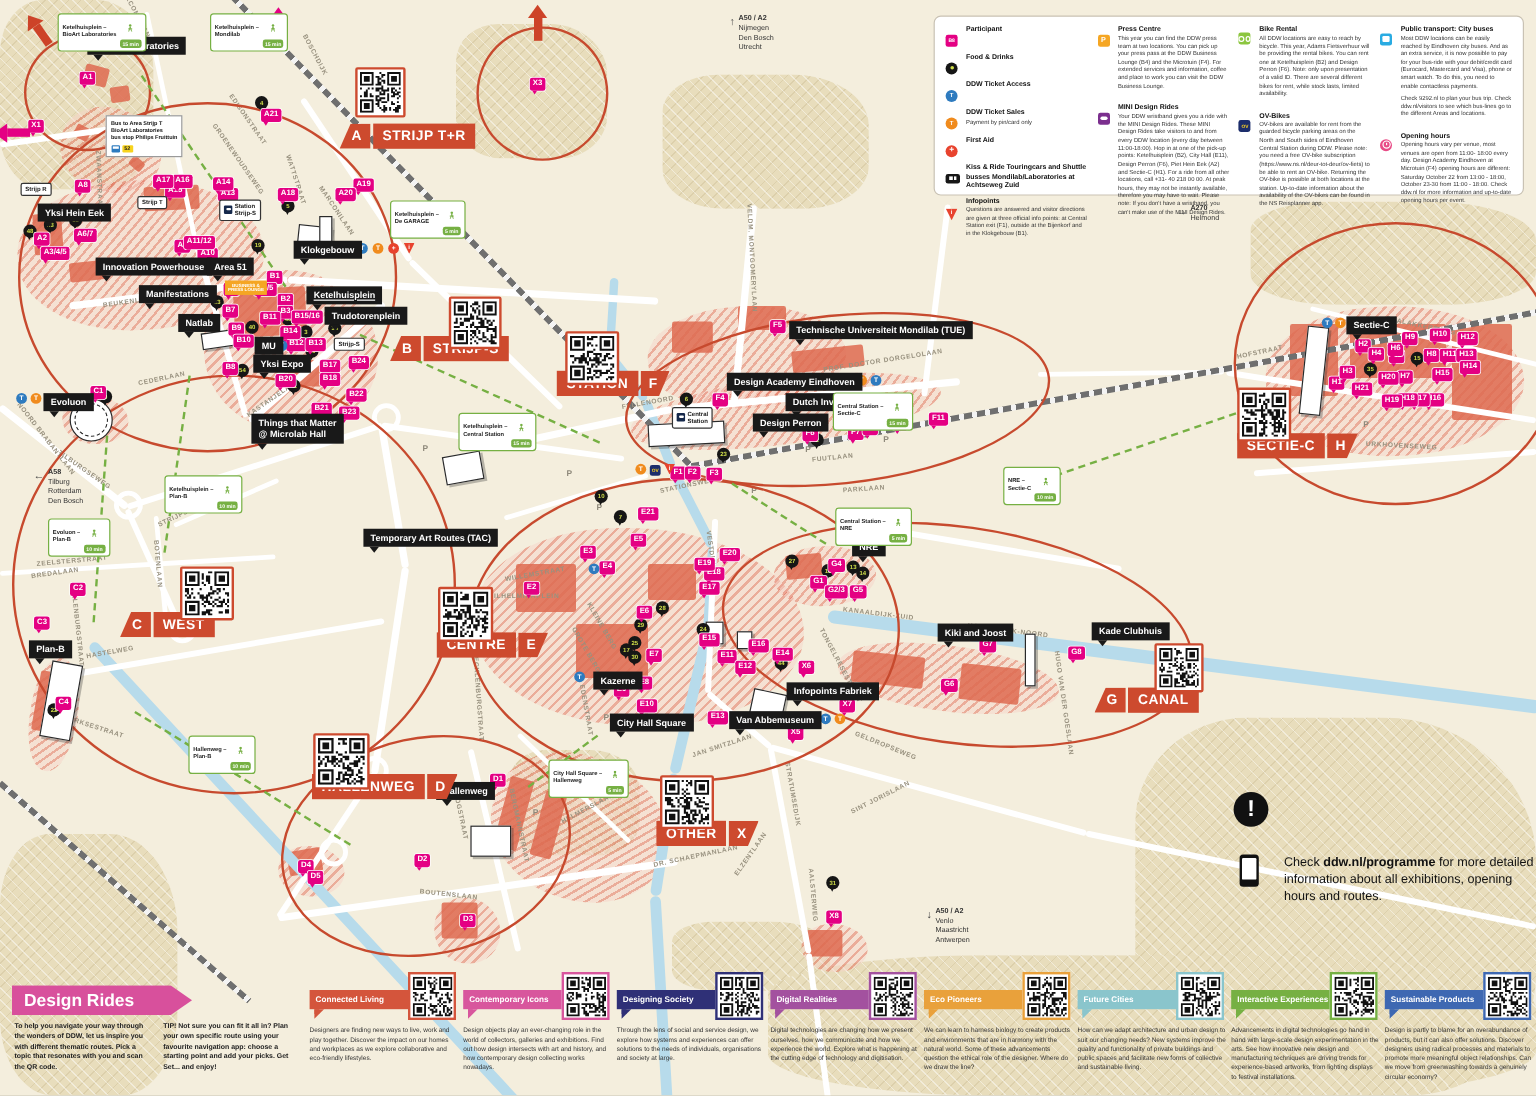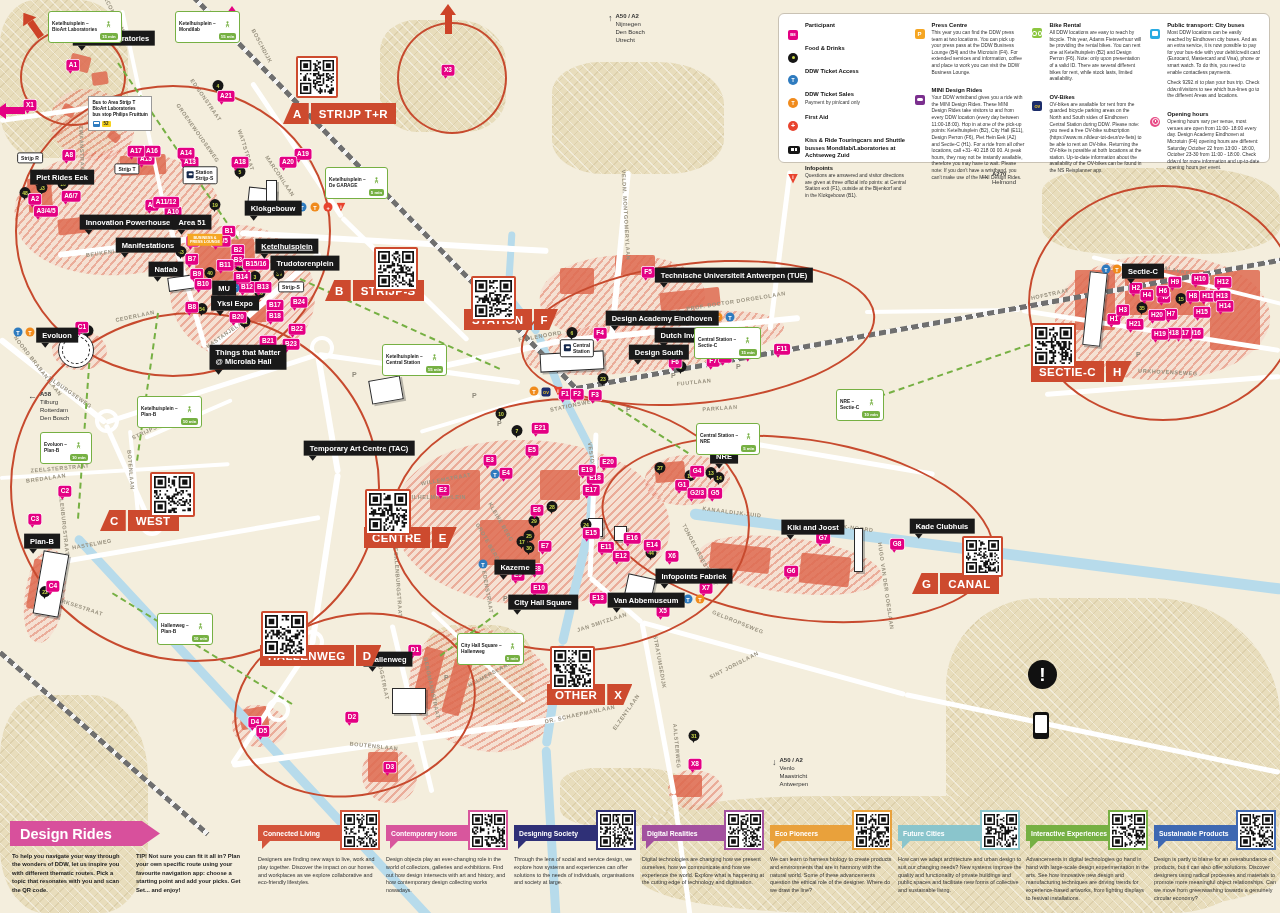--- a/index.html
+++ b/index.html
@@ -494,39 +494,39 @@
       <div class="marker" style="left: 1157px; top: 316px; position: absolute;">H20</div>
       <div class="marker" style="left: 1135px; top: 325px; position: absolute;">H21</div>
       <div class="marker" style="left: 30px; top: 106px; position: absolute;">X1</div>
       <div class="marker" style="left: 232px; top: 26px; position: absolute;">X2</div>
       <div class="marker" style="left: 448px; top: 71px; position: absolute;">X3</div>
       <div class="marker" style="left: 663px; top: 612px; position: absolute;">X5</div>
       <div class="marker" style="left: 672px; top: 557px; position: absolute;">X6</div>
       <div class="marker" style="left: 706px; top: 589px; position: absolute;">X7</div>
       <div class="marker" style="left: 695px; top: 765px; position: absolute;">X8</div>
       <div class="blabel" style="left: 114px; top: 38px; position: absolute;">BioArt Laboratories</div>
-      <div class="blabel" style="left: 62px; top: 177px; position: absolute;">Piet Rides Eek</div>
+      <div class="blabel" style="left: 62px; top: 177px; position: absolute;">Yksi Hein Eek</div>
       <div class="blabel" style="left: 128px; top: 222px; position: absolute;">Innovation Powerhouse</div>
       <div class="blabel" style="left: 192px; top: 222px; position: absolute;">Area 51</div>
       <div class="blabel" style="left: 148px; top: 245px; position: absolute;">Manifestations</div>
       <div class="blabel" style="left: 166px; top: 269px; position: absolute;">Natlab</div>
       <div class="blabel" style="left: 273px; top: 208px; position: absolute;">Klokgebouw</div>
       <div class="blabel" style="left: 287px; top: 246px; position: absolute; text-decoration: underline;">Ketelhuisplein</div>
       <div class="blabel" style="left: 305px; top: 263px; position: absolute;">Trudotorenplein</div>
       <div class="blabel" style="left: 224px; top: 288px; position: absolute;">MU</div>
       <div class="blabel" style="left: 235px; top: 303px; position: absolute;">Yksi Expo</div>
       <div class="blabel" style="left: 248px; top: 357px; position: absolute;">Things that Matter
 @ Microlab Hall</div>
       <div class="blabel" style="left: 57px; top: 335px; position: absolute;">Evoluon</div>
       <div class="blabel" style="left: 42px; top: 541px; position: absolute;">Plan-B</div>
-      <div class="blabel" style="left: 359px; top: 448px; position: absolute;">Temporary Art Centre (TAC)</div>
-      <div class="blabel" style="left: 734px; top: 275px; position: absolute;">Technische Universiteit Antwerpen (TUE)</div>
+      <div class="blabel" style="left: 359px; top: 448px; position: absolute;">Temporary Art Routes (TAC)</div>
+      <div class="blabel" style="left: 734px; top: 275px; position: absolute;">Technische Universiteit Mondilab (TUE)</div>
       <div class="blabel" style="left: 662px; top: 318px; position: absolute;">Design Academy Eindhoven</div>
       <div class="blabel" style="left: 690px; top: 335px; position: absolute;">Dutch Invertuals</div>
-      <div class="blabel" style="left: 659px; top: 352px; position: absolute;">Design South</div>
+      <div class="blabel" style="left: 659px; top: 352px; position: absolute;">Design Perron</div>
       <div class="blabel" style="left: 724px; top: 456px; position: absolute;">NRE</div>
       <div class="blabel" style="left: 813px; top: 527px; position: absolute;">Kiki and Joost</div>
       <div class="blabel" style="left: 942px; top: 526px; position: absolute;">Kade Clubhuis</div>
       <div class="blabel" style="left: 694px; top: 576px; position: absolute;">Infopoints Fabriek</div>
       <div class="blabel" style="left: 515px; top: 567px; position: absolute;">Kazerne</div>
       <div class="blabel" style="left: 543px; top: 602px; position: absolute;">City Hall Square</div>
       <div class="blabel" style="left: 646px; top: 600px; position: absolute;">Van Abbemuseum</div>
       <div class="blabel" style="left: 388px; top: 659px; position: absolute;">Hallenweg</div>
       <div class="blabel" style="left: 1143px; top: 271px; position: absolute;">Sectie-C</div>
       <div class="banner side-left" style="left: 283px; top: 103px; position: absolute;">
@@ -851,20 +851,21 @@
           </span>
         </div>
       </div>
   </div>
 
   <div class="note" style="left:1028px;top:660px;">
     <span class="excl">!</span>
   </div>
   <div class="note" style="left:1028px;top:712px;">
     <span class="phone"></span>
+    <span class="ntxt"><span>Check </span><b>ddw.nl/programme</b><span> for more detailed information about all exhibitions, opening hours and routes.</span></span>
   </div>
 
   <div id="dr-banner">Design Rides</div>
   <div class="dr-intro" style="left:12px;top:852px;">To help you navigate your way through the wonders of DDW, let us inspire you with different thematic routes. Pick a topic that resonates with you and scan the QR code.</div>
   <div class="dr-intro" style="left:136px;top:852px;">TIP! Not sure you can fit it all in? Plan your own specific route using your favourite navigation app: choose a starting point and add your picks.  Get Set... and enjoy!</div>
   <div id="route-cards">
       <div class="rcard">
         <span class="rbanner" style="background:#d4553c">Connected Living</span>
         <span class="rtail" style="border-top-color:#d4553c;border-left-color:#d4553c"></span>
         <span class="rqr" style="border-color:#d4553c"><svg viewBox="0 0 21 21" width="33" height="33">

